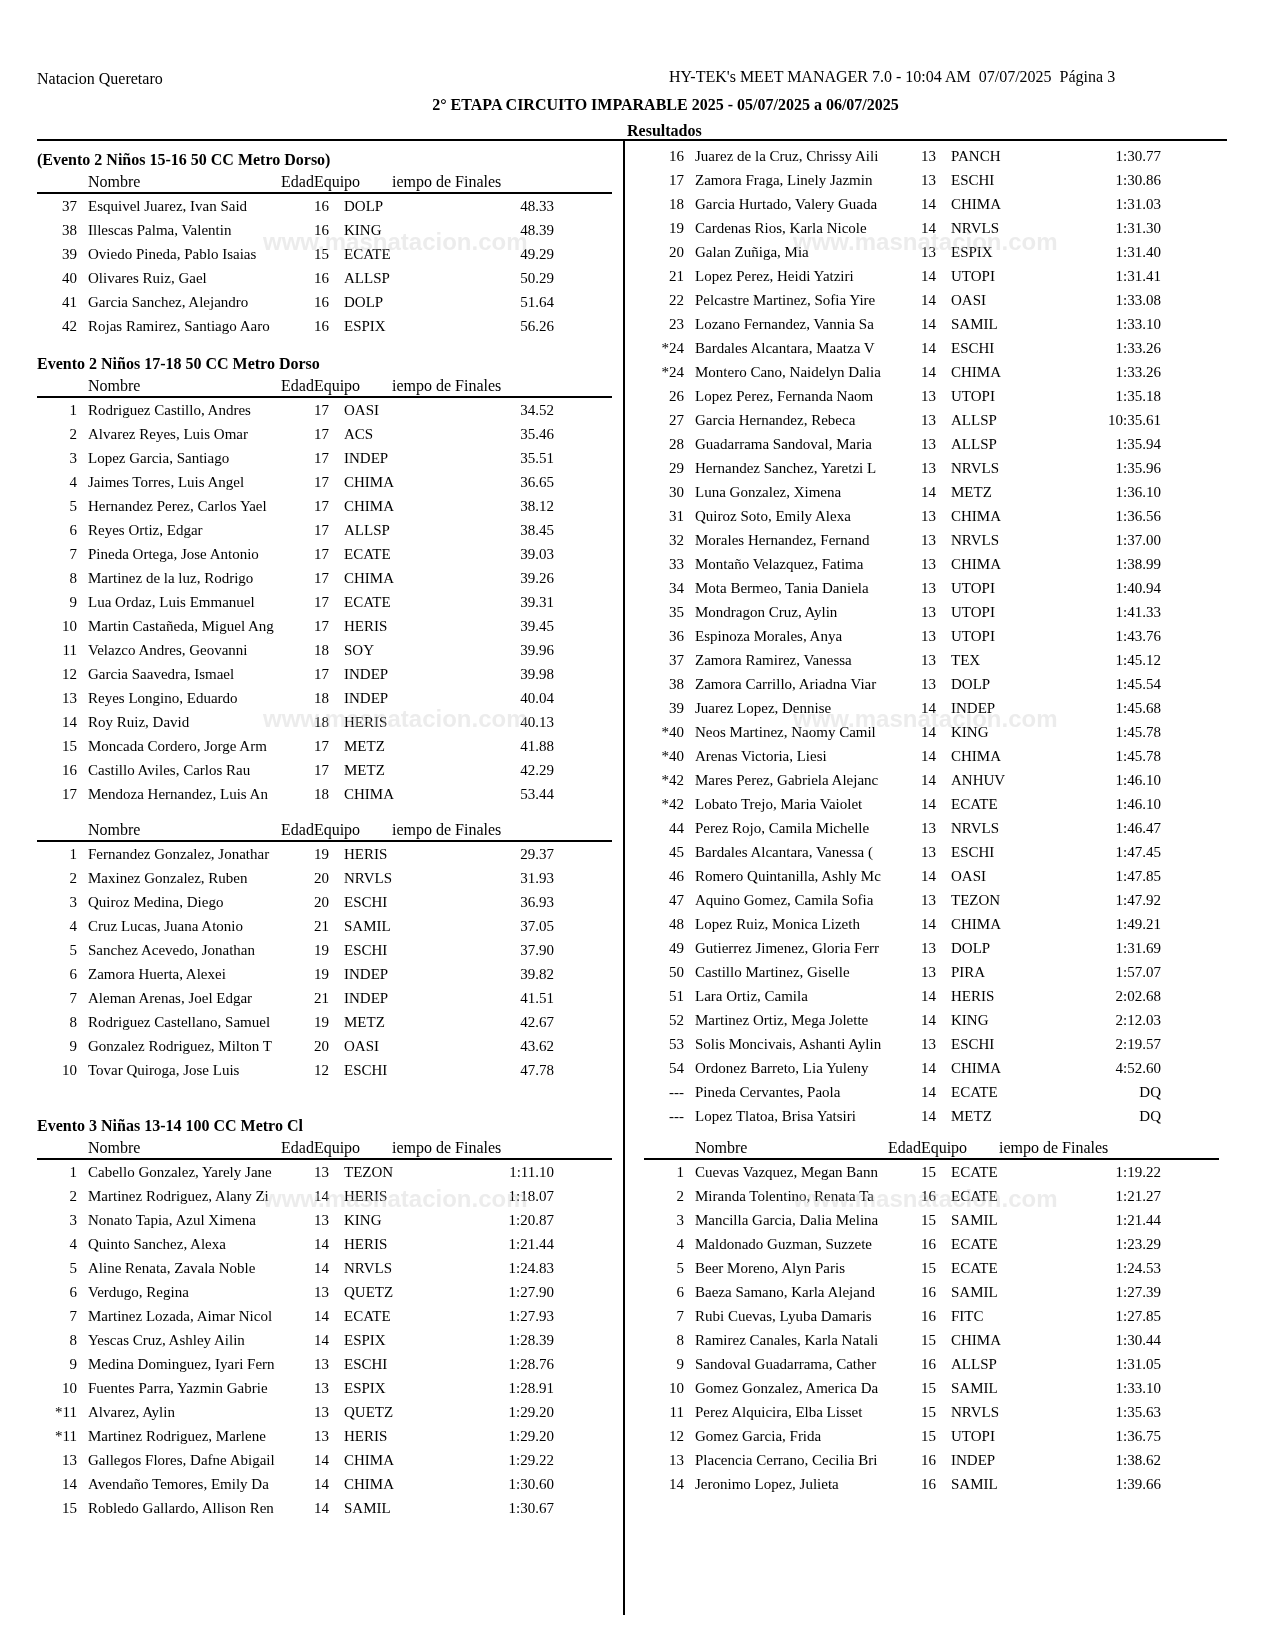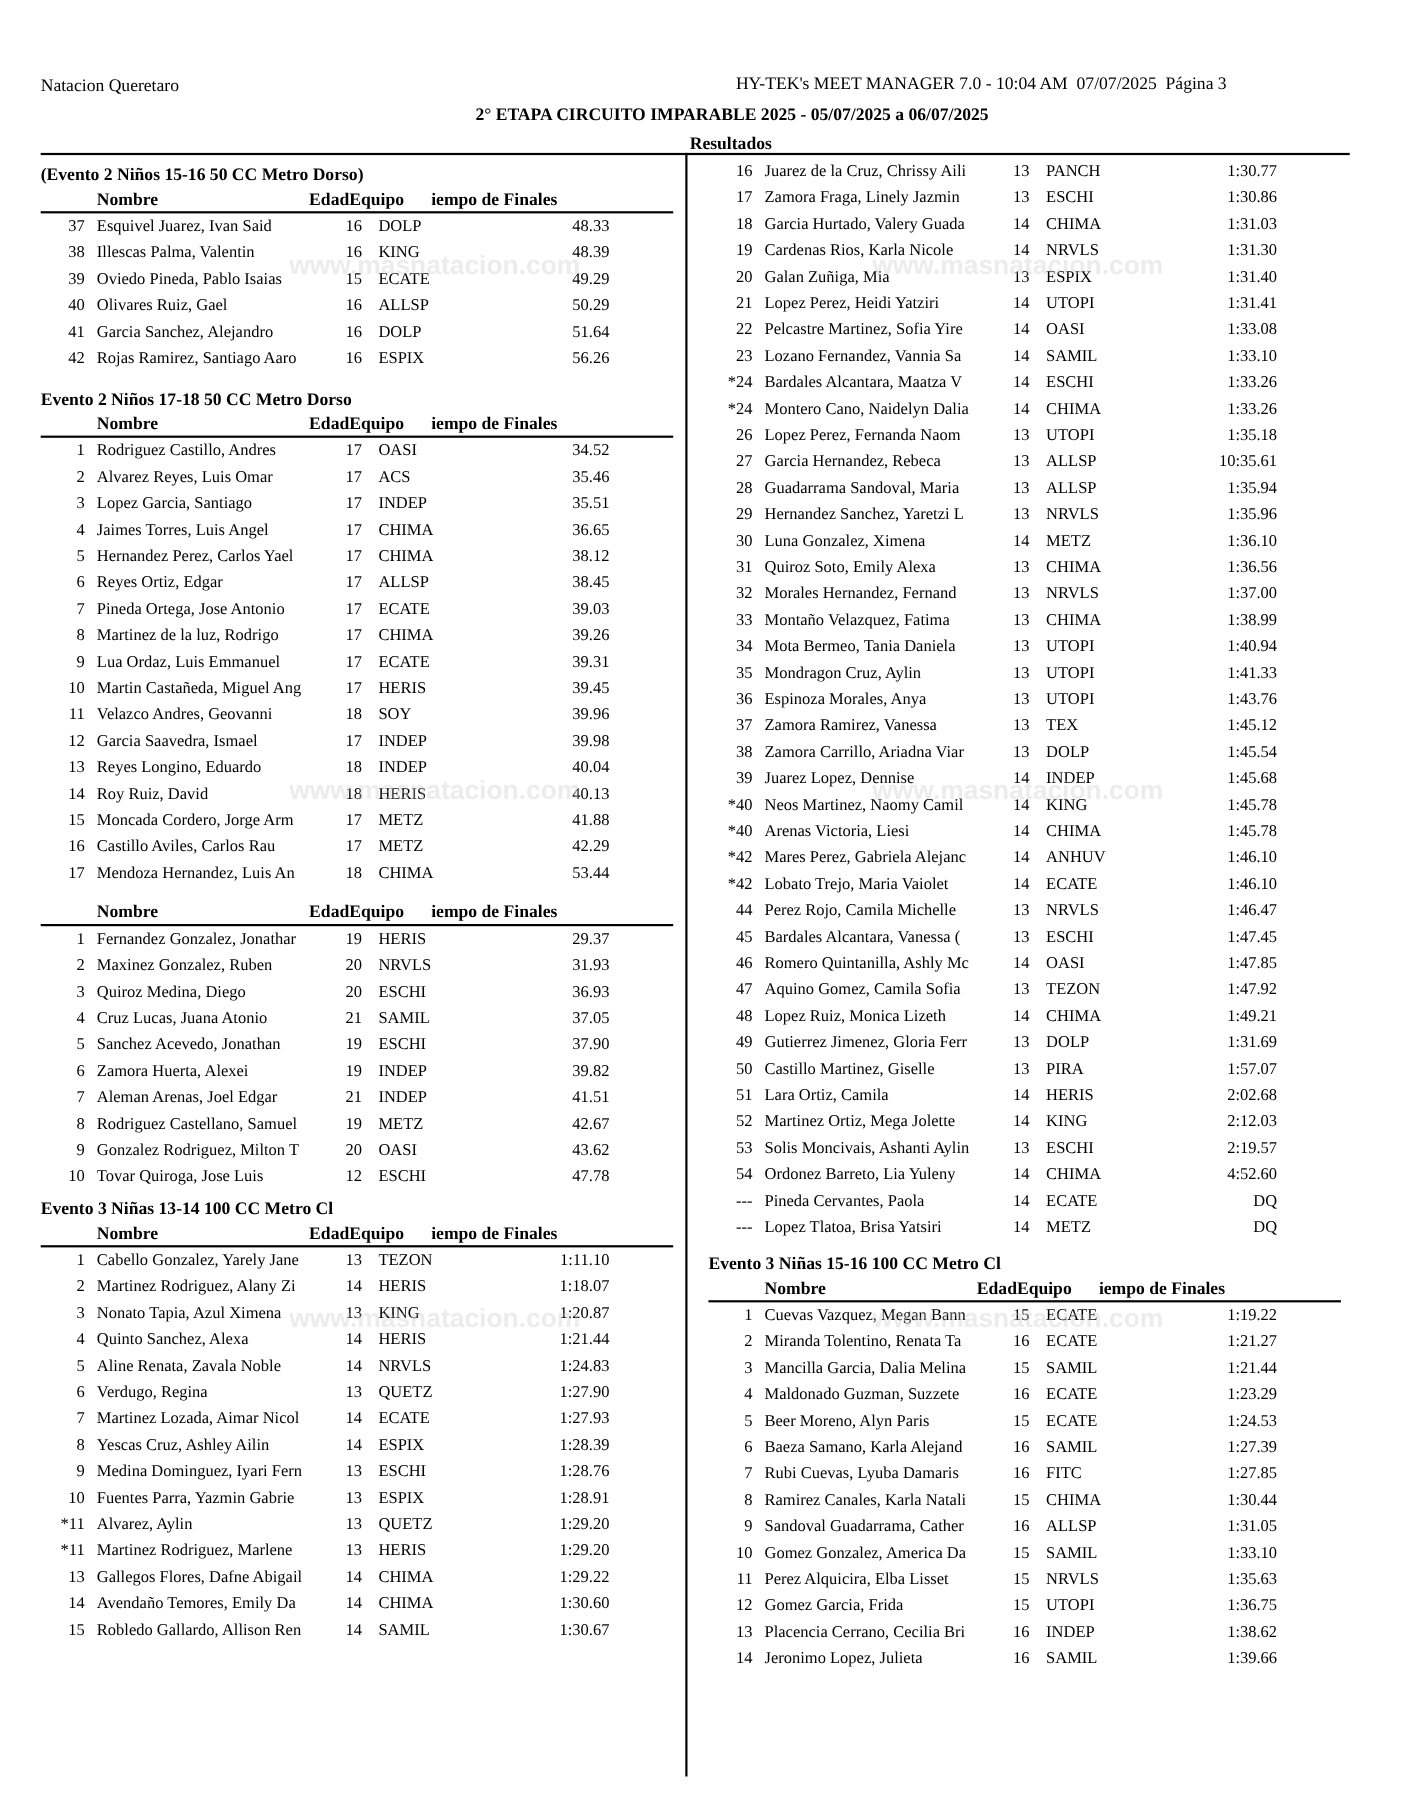--- a/index.html
+++ b/index.html
@@ -9,21 +9,21 @@
   .hdr-right { position:absolute; left:669px; top:68px; font-size:16px; white-space:pre;text-align:right; }
   .title { position:absolute; left:0; width:1275px; top:96px; text-align:center; font-size:16px; font-weight:bold; padding-left:56px; box-sizing:border-box; }
   .subtitle { position:absolute; left:627px; top:122px; font-size:16px; font-weight:bold; }
   .top-rule { position:absolute; left:37px; top:139px; width:1190px; height:2px; background:#000; }
   .divider { position:absolute; left:623px; top:139px; width:2px; height:1476px; background:#000; }
   .col { position:absolute; }
   .col.left { left:37px; top:148px; width:575px; }
   .col.right { left:644px; top:144px; width:575px; }
   .event { margin:0; }
   .event-title { font-weight:bold; font-size:16px; height:24px; line-height:24px; white-space:nowrap; }
-  .col-head { display:flex; font-weight:bold; font-size:16px; height:20px; line-height:20px; border-bottom:2px solid #000; }
+  .col-head { display:flex; font-weight:normal; font-size:16px; height:20px; line-height:20px; border-bottom:2px solid #000; }
   .col-head .h-name { margin-left:51px; width:193px; }
   .col-head .h-edad { width:111px; }
   .col-head .h-time { width:200px; }
   .row { display:flex; font-size:15px; height:24px; line-height:24px; white-space:nowrap; }
   .row .place { width:40px; text-align:right; padding-right:11px; box-sizing:content-box; }
   .row .name { width:226px; overflow:hidden; }
   .row .age { width:30px; }
   .row .team { width:135px; padding-left:0; }
   .row .time { width:75px; text-align:right; }
   .right .event-head-block { margin-top:10px; }
@@ -289,21 +289,21 @@
         <span class="time">43.62</span>
       </div>
       <div class="row">
         <span class="place">10</span>
         <span class="name">Tovar Quiroga, Jose Luis</span>
         <span class="age">12</span>
         <span class="team">ESCHI</span>
         <span class="time">47.78</span>
       </div>
     </div>
-    <div class="event" style="margin-top: 6px;">
+    <div class="event" style="margin-top: 32px;">
       <div class="event-title">Evento 3  Niñas 13-14 100 CC Metro Cl</div>
       <div class="col-head">
         <span class="h-name">Nombre</span>
         <span class="h-edad">EdadEquipo</span>
         <span class="h-time">iempo de Finales</span>
       </div>
       <div class="row">
         <span class="place">1</span>
         <span class="name">Cabello Gonzalez, Yarely Jane</span>
         <span class="age">13</span>
@@ -694,21 +694,20 @@
       </div>
       <div class="row">
         <span class="place">---</span>
         <span class="name">Lopez Tlatoa, Brisa Yatsiri</span>
         <span class="age">14</span>
         <span class="team">METZ</span>
         <span class="time">DQ</span>
       </div>
     </div>
     <div class="event event-head-block">
-      <div class="event-title">Evento 3  Niñas 15-16 100 CC Metro Cl</div>
       <div class="col-head">
         <span class="h-name">Nombre</span>
         <span class="h-edad">EdadEquipo</span>
         <span class="h-time">iempo de Finales</span>
       </div>
       <div class="row">
         <span class="place">1</span>
         <span class="name">Cuevas Vazquez, Megan Bann</span>
         <span class="age">15</span>
         <span class="team">ECATE</span>

